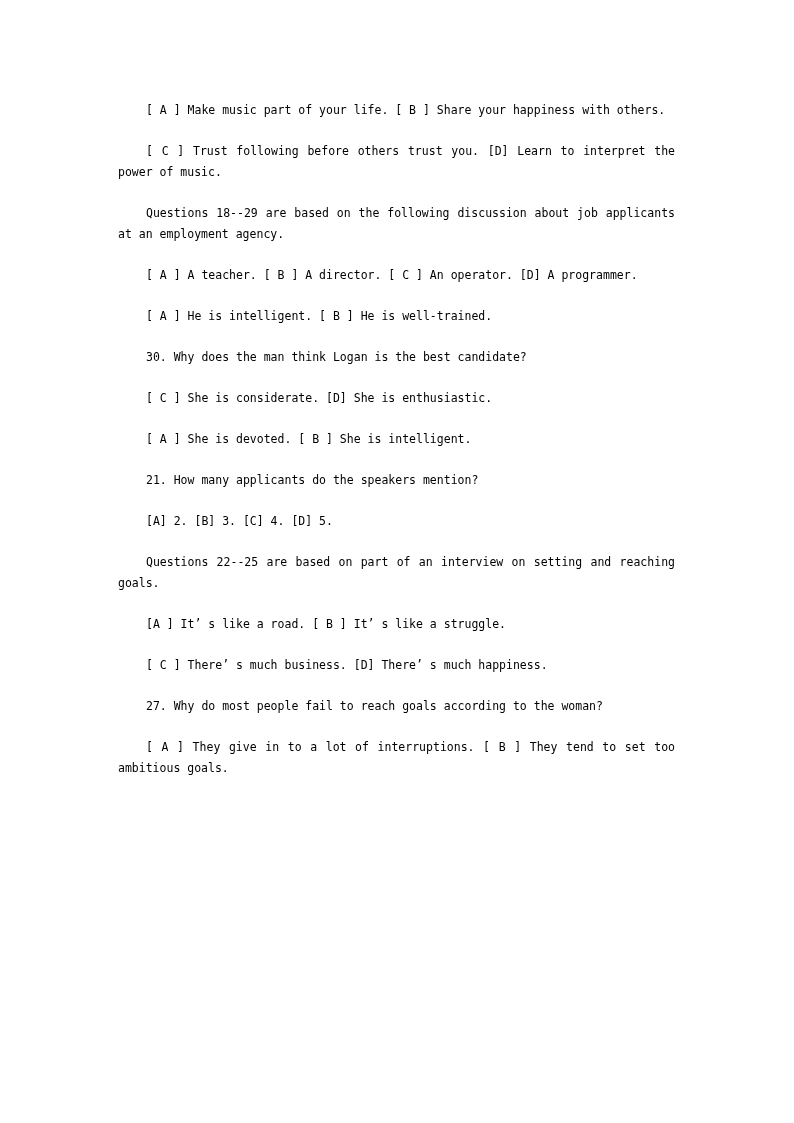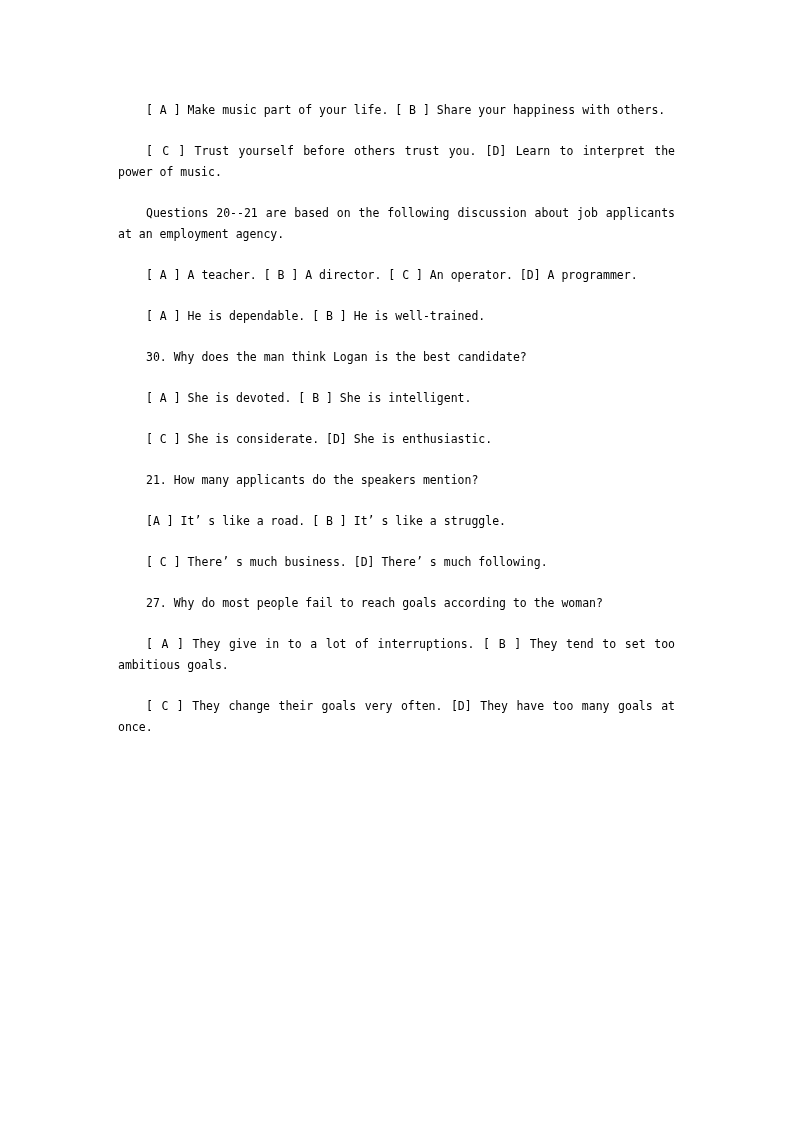--- a/index.html
+++ b/index.html
@@ -30,27 +30,28 @@
     white-space: normal;
     word-spacing: normal;
   }
 </style>
 </head>
 <body>
 
 <main class="page">
   <section>
       <p class="para">[ A ] Make music part of your life. [ B ] Share your happiness with others.</p>
-      <p class="para">[ C ] Trust yourself before others trust you. [D] Learn to interpret the power of music.</p>
-      <p class="para">Questions 20--21 are based on the following discussion about job applicants at an employment agency.</p>
+      <p class="para">[ C ] Trust following before others trust you. [D] Learn to interpret the power of music.</p>
+      <p class="para">Questions 18--29 are based on the following discussion about job applicants at an employment agency.</p>
       <p class="para">[ A ] A teacher. [ B ] A director. [ C ] An operator. [D] A programmer.</p>
-      <p class="para">[ A ] He is dependable. [ B ] He is well-trained.</p>
+      <p class="para">[ A ] He is intelligent. [ B ] He is well-trained.</p>
       <p class="para">30. Why does the man think Logan is the best candidate?</p>
+      <p class="para">[ C ] She is considerate. [D] She is enthusiastic.</p>
       <p class="para">[ A ] She is devoted. [ B ] She is intelligent.</p>
-      <p class="para">[ C ] She is considerate. [D] She is enthusiastic.</p>
       <p class="para">21. How many applicants do the speakers mention?</p>
+      <p class="para">[A] 2. [B] 3. [C] 4. [D] 5.</p>
+      <p class="para">Questions 22--25 are based on part of an interview on setting and reaching goals.</p>
       <p class="para">[A ] It’ s like a road. [ B ] It’ s like a struggle.</p>
-      <p class="para">[ C ] There’ s much business. [D] There’ s much following.</p>
+      <p class="para">[ C ] There’ s much business. [D] There’ s much happiness.</p>
       <p class="para">27. Why do most people fail to reach goals according to the woman?</p>
       <p class="para">[ A ] They give in to a lot of interruptions. [ B ] They tend to set too ambitious goals.</p>
-      <p class="para">[ C ] They change their goals very often. [D] They have too many goals at once.</p>
     </section>
 </main>
 
 </body></html>

